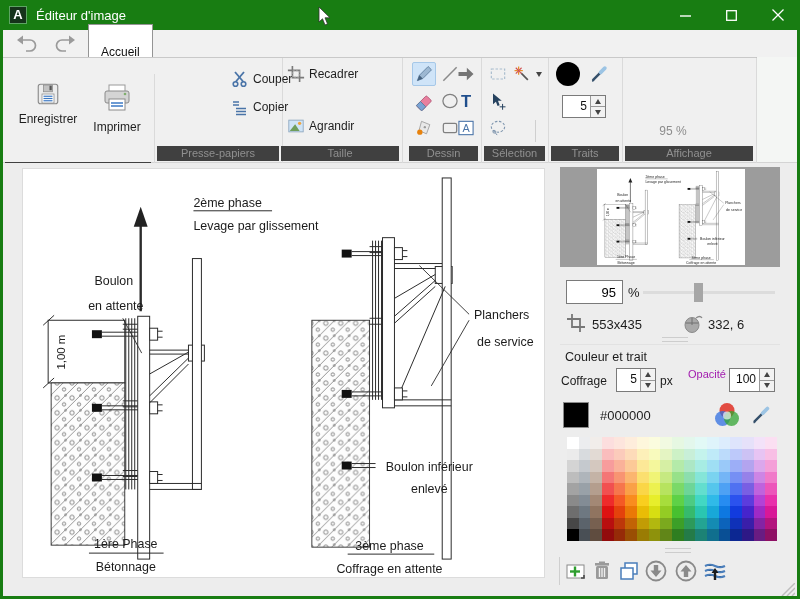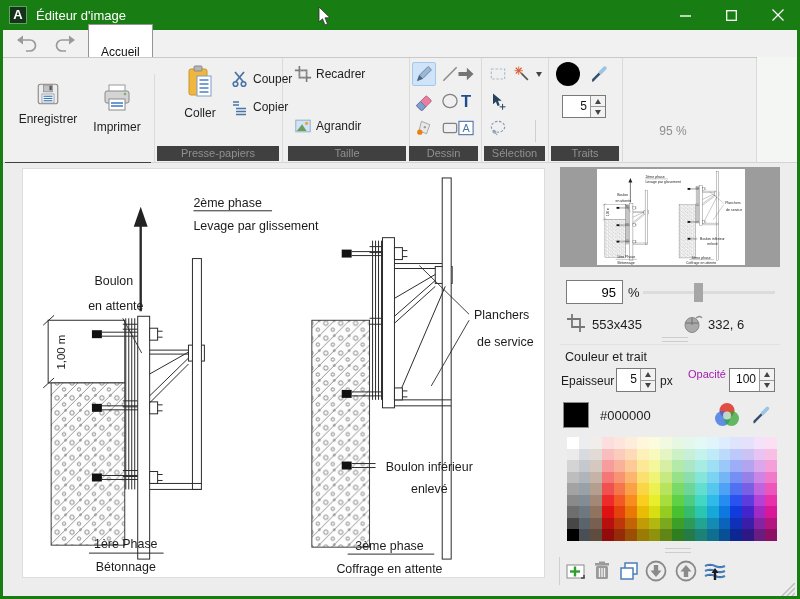--- a/index.html
+++ b/index.html
@@ -267,32 +267,20 @@
         <rect x="8" y="17" width="16" height="11" fill="#fff" stroke="#8a8a8a"></rect>
         <line x1="10" y1="21" x2="22" y2="21" stroke="#3b78c4" stroke-width="1.5"></line>
         <line x1="10" y1="24" x2="22" y2="24" stroke="#3b78c4" stroke-width="1.5"></line>
       </svg>
       <div class="lbl">Imprimer</div>
     </div>
     <div class="glabel">Général</div>
   </div>
 
   <div class="abs rgroup" style="left:155px;top:58px;width:128px">
-    <div class="bigbtn" style="left:18px;top:6px;width:54px">
-      <svg width="32" height="36" viewBox="0 0 32 36">
-        <rect x="5" y="5" width="18" height="26" rx="2" fill="#efb73e" stroke="#c9962d"></rect>
-        <rect x="10" y="2" width="8" height="5" rx="1" fill="#b5b5b5" stroke="#8a8a8a"></rect>
-        <rect x="13" y="12" width="14" height="20" fill="#fff" stroke="#7d9bc9"></rect>
-        <line x1="15.5" y1="16" x2="24.5" y2="16" stroke="#3b78c4" stroke-width="1.4"></line>
-        <line x1="15.5" y1="20" x2="24.5" y2="20" stroke="#3b78c4" stroke-width="1.4"></line>
-        <line x1="15.5" y1="24" x2="24.5" y2="24" stroke="#3b78c4" stroke-width="1.4"></line>
-        <line x1="15.5" y1="28" x2="24.5" y2="28" stroke="#3b78c4" stroke-width="1.4"></line>
-      </svg>
-      <div class="lbl">Coller</div>
-    </div>
     <div class="smallbtn" style="left:76px;top:12px">
       <svg width="18" height="18" viewBox="0 0 18 18">
         <line x1="4" y1="2" x2="12.5" y2="12" stroke="#4a74a8" stroke-width="1.8"></line>
         <line x1="13" y1="2" x2="4.5" y2="12" stroke="#4a74a8" stroke-width="1.8"></line>
         <circle cx="4.5" cy="14" r="2.3" fill="none" stroke="#4a74a8" stroke-width="1.6"></circle>
         <circle cx="12.5" cy="14" r="2.3" fill="none" stroke="#4a74a8" stroke-width="1.6"></circle>
       </svg>
       <span>Couper</span>
     </div>
     <div class="smallbtn" style="left:76px;top:40px">
@@ -301,21 +289,21 @@
         <line x1="2" y1="7" x2="8" y2="7" stroke="#4a74a8" stroke-width="1.5"></line>
         <line x1="5" y1="10.5" x2="15" y2="10.5" stroke="#4a74a8" stroke-width="1.5"></line>
         <line x1="5" y1="13.5" x2="15" y2="13.5" stroke="#4a74a8" stroke-width="1.5"></line>
         <line x1="5" y1="16.5" x2="15" y2="16.5" stroke="#4a74a8" stroke-width="1.5"></line>
       </svg>
       <span>Copier</span>
     </div>
     <div class="glabel">Presse-papiers</div>
   </div>
 
-  <div class="abs rgroup" style="left:286px;top:58px;width:124px">
+  <div class="abs rgroup" style="left:279px;top:58px;width:124px">
     <div class="smallbtn" style="left:8px;top:7px">
       <svg width="18" height="18" viewBox="0 0 20 20">
         <path d="M6 1 v13 h13" fill="none" stroke="#7a7a7a" stroke-width="1.8"></path>
         <path d="M1 6 h13 v13" fill="none" stroke="#7a7a7a" stroke-width="1.8"></path>
         <rect x="6.5" y="6.5" width="7" height="7" fill="none" stroke="#b0b0b0" stroke-dasharray="2 1.5"></rect>
       </svg>
       <span>Recadrer</span>
     </div>
     <div class="smallbtn" style="left:8px;top:59px">
       <svg width="18" height="18" viewBox="0 0 20 20">
@@ -444,20 +432,21 @@
         <div>
             <span class="tri-dn"></span>
           </div>
       </div>
     </div>
     <div class="glabel">Traits</div>
   </div>
 
   <div class="abs rgroup" style="left:623px;top:58px;width:134px">
     <div class="pct abs" style="left:20px;top:66px;width:60px;position:absolute">95 %</div>
+    <div class="glabel">Affichage</div>
   </div>
 
   <div class="abs main"></div>
 
   <div class="abs canvas">
     <svg width="521" height="408" viewBox="0 0 523 410">
       <use href="#techdraw"></use>
     </svg>
   </div>
 
@@ -484,21 +473,21 @@
     <line x1="9" y1="4" x2="9" y2="11" stroke="#707070"></line>
     <line x1="2.5" y1="9" x2="15.5" y2="9" stroke="#707070"></line>
     <path d="M13 4 q4 -3 6 0" fill="none" stroke="#8a8a8a" stroke-width="1.3"></path>
   </svg>
   <div class="abs ptext" style="left:708px;top:317px">332, 6</div>
   <div class="grip-lines abs" style="left:662px;top:337px"></div>
 
   <div class="divider abs" style="left:560px;top:344px;width:220px"></div>
   <div class="abs" style="left:565px;top:350px;font-size:12.5px;color:#1c1c1c">Couleur et trait</div>
 
-  <div class="abs" style="left:561px;top:374px;font-size:12px;color:#1c1c1c">Epaisseur</div>
+  <div class="abs" style="left:561px;top:374px;font-size:12px;color:#1c1c1c">Coffrage</div>
   <div class="spin" style="left:616px;top:368px;width:40px;height:24px">
     <div class="val">5</div>
     <div class="btns">
       <div>
           <span class="tri-up"></span>
         </div>
       <div>
           <span class="tri-dn"></span>
         </div>
     </div>

